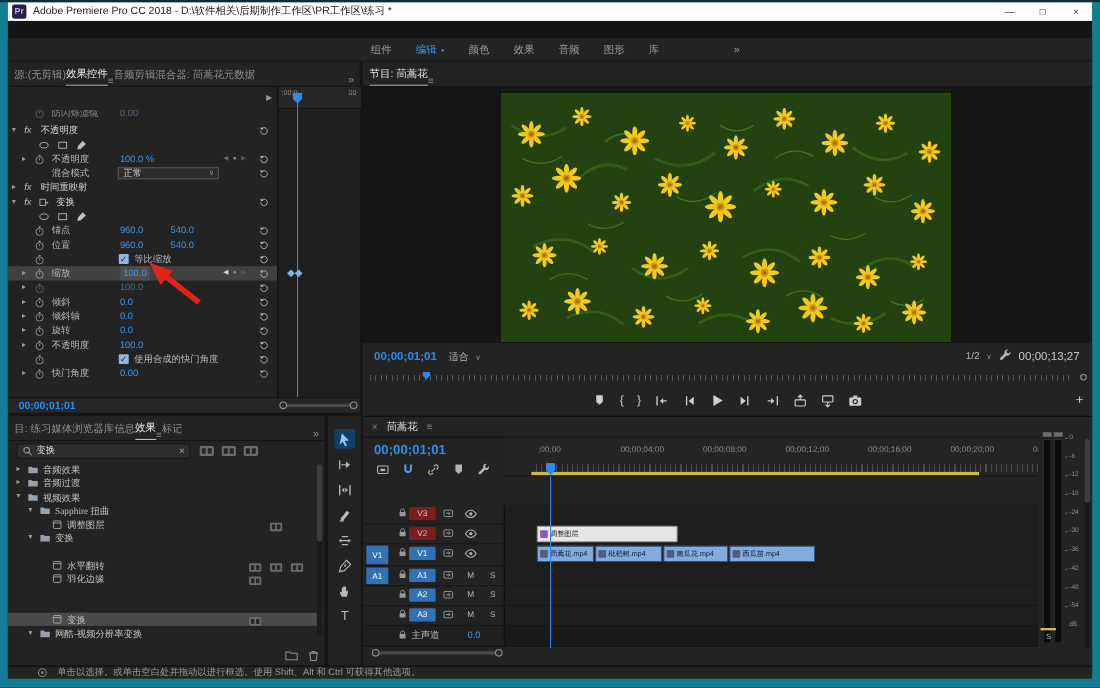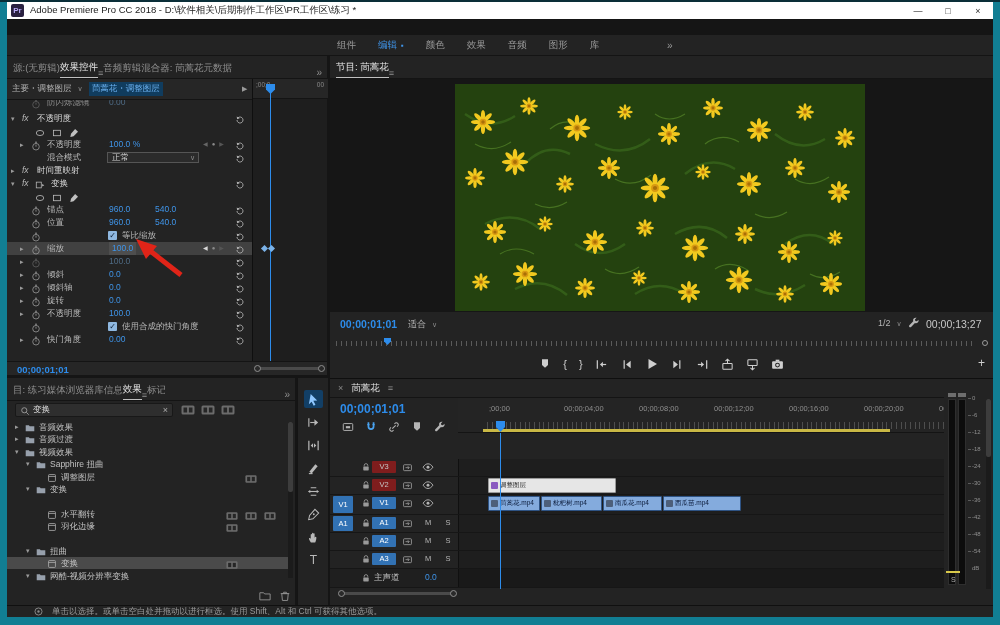--- a/index.html
+++ b/index.html
@@ -159,25 +159,20 @@
 
   <div class="a panel" id="ecp">
     <div class="ptabbar" id="ecp-tabs">
         <span class="ptab">源:(无剪辑)</span>
         <span class="ptab active">效果控件</span>
         <span class="pmenu">≡</span>
         <span class="ptab">音频剪辑混合器: 茼蒿花</span>
         <span class="ptab">元数据</span>
         <span class="pof">»</span>
       </div>
-    <div class="cliprow">
-      <span class="mastername">主要・调整图层</span>
-      <span class="caret">∨</span>
-      <span class="clipchip">茼蒿花・调整图层</span>
-    </div>
     <div class="ecplay">▶</div>
     <div class="ecl-lane">
       <div class="ecl-ruler">
         <span style="position:absolute;left:3px;top:2px">;00;0</span>
         <span style="position:absolute;right:4px;top:2px">00</span>
       </div>
       <div class="ecl-line"></div>
       <div class="ecl-pin"></div>
       <div id="ecp-kf">
           <div class="kfdiamond" style="left: 9px; top: 167px;"></div>
@@ -623,21 +618,21 @@
           <span style="position: absolute; left: 18px; top: 1px;"><svg width="10" height="10" viewBox="0 0 14 14" style="color:#97a0ac" class="svgic">
               <path d="M1 3.2h4.4l1.2 1.4H13v6.9H1z" fill="currentColor"></path>
             </svg></span>
           <span class="tlab" style="position: absolute; left: 32px;">视频效果</span>
         </div>
         <div class="trow" style="top: 37px;">
           <span class="ttw" style="left: 19px; top: 0px;">▾</span>
           <span style="position: absolute; left: 29px; top: 1px;"><svg width="10" height="10" viewBox="0 0 14 14" style="color:#97a0ac" class="svgic">
               <path d="M1 3.2h4.4l1.2 1.4H13v6.9H1z" fill="currentColor"></path>
             </svg></span>
-          <span class="tlab" style="position: absolute; left: 43px;">Sapphire 扭曲</span>
+          <span class="tlab" style="position: absolute; left: 43px; font-family: Liberation Serif, serif;">Sapphire 扭曲</span>
         </div>
         <div class="trow" style="top: 50px;">
           <span style="position: absolute; left: 40px; top: 1px;"><svg width="10" height="10" viewBox="0 0 14 14" style="color:#b0b0b0" class="svgic">
               <rect x="2.2" y="2.2" width="9.6" height="9.6" rx="1" fill="none" stroke="currentColor" stroke-width="1.1"></rect>
               <path d="M2.2 4.8h9.6" stroke="currentColor" stroke-width="1.1"></path>
             </svg></span>
           <span class="tlab" style="position: absolute; left: 54px;">调整图层</span>
           <span class="tbadge" style="left: 238px;"><svg width="12" height="12" viewBox="0 0 14 14" style="color:#9a9a9a" class="svgic">
               <rect x="0.5" y="2.5" width="13" height="9" rx="1.5" fill="#6b6b6b"></rect>
               <rect x="2.5" y="4.5" width="3.6" height="5" fill="#262626"></rect>
@@ -677,27 +672,20 @@
           <span style="position: absolute; left: 40px; top: 1px;"><svg width="10" height="10" viewBox="0 0 14 14" style="color:#b0b0b0" class="svgic">
               <rect x="2.2" y="2.2" width="9.6" height="9.6" rx="1" fill="none" stroke="currentColor" stroke-width="1.1"></rect>
               <path d="M2.2 4.8h9.6" stroke="currentColor" stroke-width="1.1"></path>
             </svg></span>
           <span class="tlab" style="position: absolute; left: 54px;">羽化边缘</span>
           <span class="tbadge" style="left: 219px;"><svg width="12" height="12" viewBox="0 0 14 14" style="color:#9a9a9a" class="svgic">
               <rect x="0.5" y="2.5" width="13" height="9" rx="1.5" fill="#6b6b6b"></rect>
               <rect x="2.5" y="4.5" width="3.6" height="5" fill="#262626"></rect>
               <rect x="7.9" y="4.5" width="3.6" height="5" fill="#262626"></rect>
             </svg></span>
-        </div>
-        <div class="trow" style="top: 124px;">
-          <span class="ttw" style="left: 19px; top: 0px;">▾</span>
-          <span style="position: absolute; left: 29px; top: 1px;"><svg width="10" height="10" viewBox="0 0 14 14" style="color:#97a0ac" class="svgic">
-              <path d="M1 3.2h4.4l1.2 1.4H13v6.9H1z" fill="currentColor"></path>
-            </svg></span>
-          <span class="tlab" style="position: absolute; left: 43px;">扭曲</span>
         </div>
         <div class="trow sel" style="top: 136px;">
           <span style="position: absolute; left: 40px; top: 1px;"><svg width="10" height="10" viewBox="0 0 14 14" style="color:#b0b0b0" class="svgic">
               <rect x="2.2" y="2.2" width="9.6" height="9.6" rx="1" fill="none" stroke="currentColor" stroke-width="1.1"></rect>
               <path d="M2.2 4.8h9.6" stroke="currentColor" stroke-width="1.1"></path>
             </svg></span>
           <span class="tlab" style="position: absolute; left: 54px;">变换</span>
           <span class="tbadge" style="left: 219px;"><svg width="12" height="12" viewBox="0 0 14 14" style="color:#9a9a9a" class="svgic">
               <rect x="0.5" y="2.5" width="13" height="9" rx="1.5" fill="#6b6b6b"></rect>
               <rect x="2.5" y="4.5" width="3.6" height="5" fill="#262626"></rect>

